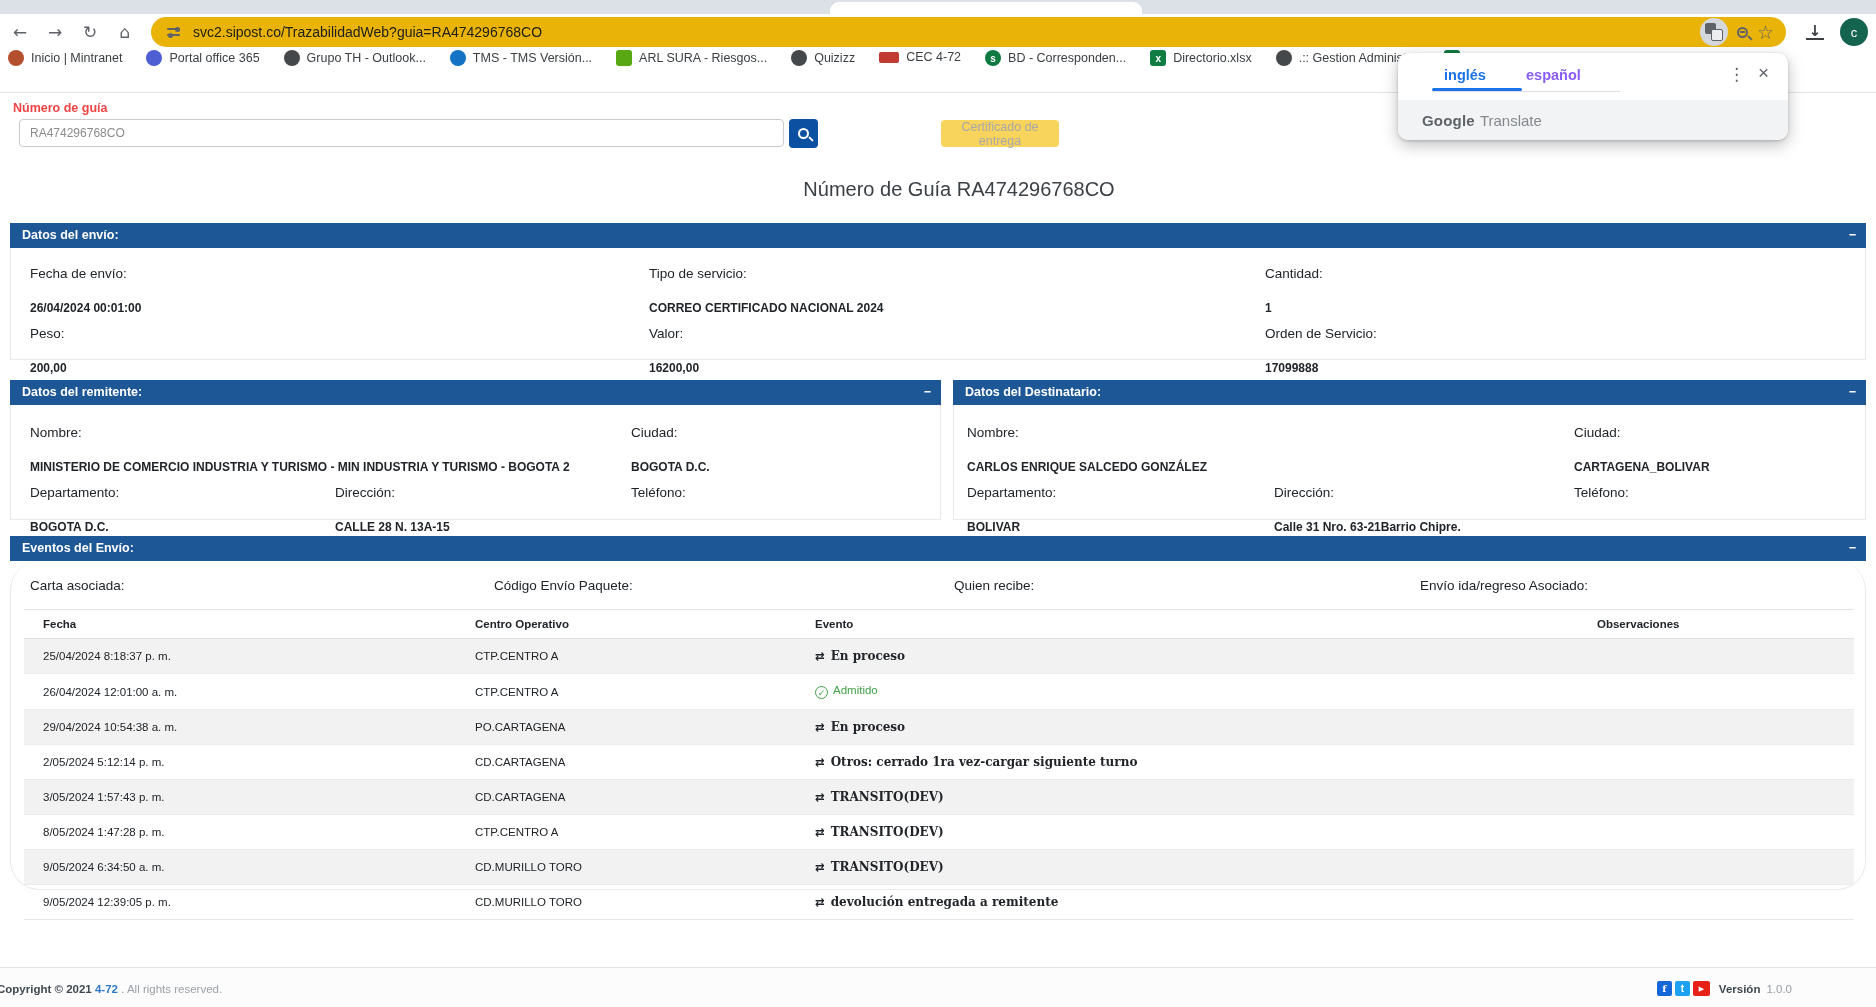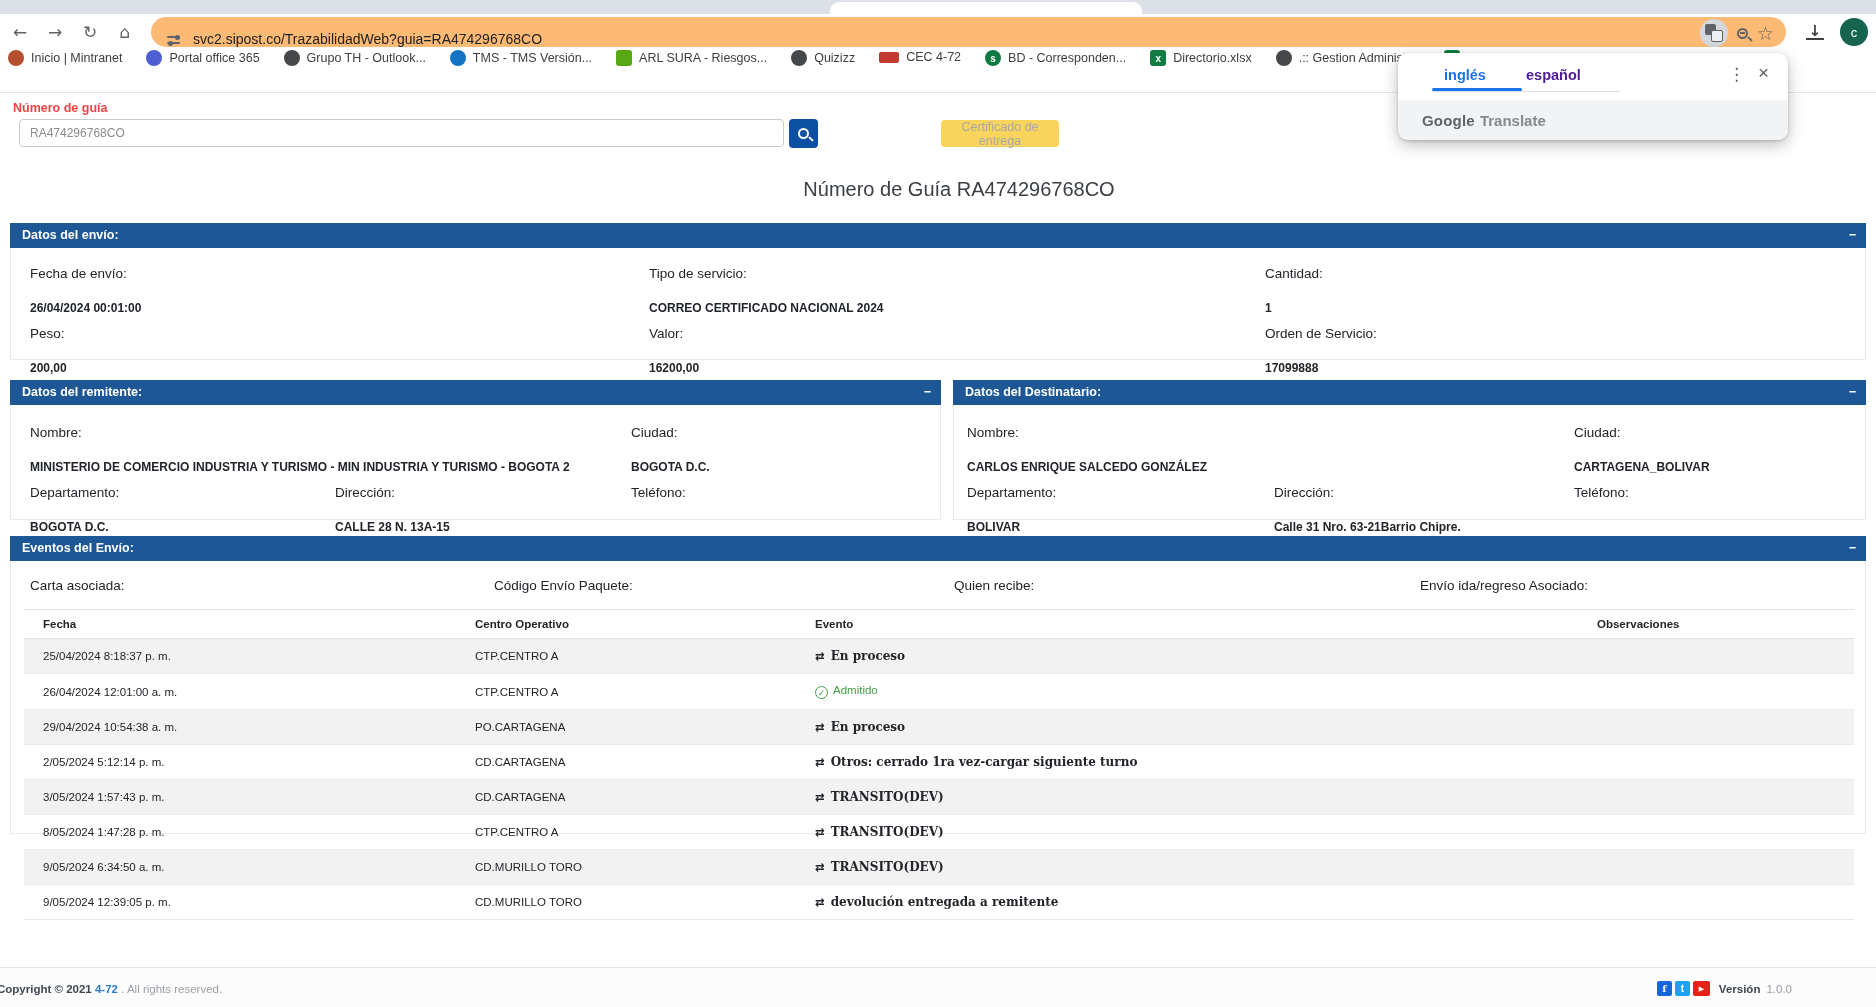--- a/index.html
+++ b/index.html
@@ -5,21 +5,21 @@
   * { margin:0; padding:0; box-sizing:border-box; }
   html,body { width:1876px; height:1007px; }
   body { position:relative; background:#fff; font-family:"Liberation Sans",sans-serif; overflow:hidden; }
 
   
   .tabstrip { position:absolute; top:0; left:0; width:100%; height:14px; background:#dce1e7; }
   .active-tab { position:absolute; top:2px; left:830px; width:312px; height:12px; background:#fff; border-radius:9px 9px 0 0; }
   .toolbar { position:absolute; top:14px; left:0; width:100%; height:36px; background:#fff; display:flex; align-items:center; }
   .navbtn { width:24px; text-align:center; font-size:17px; color:#5f6368; margin-left:11px; font-family:"DejaVu Sans",sans-serif; cursor:pointer; }
   .navbtn.first { margin-left:8px; }
-  .omnibox { margin-left:14px; height:30px; width:1635px; background:#fdba74; border-radius:15px; display:flex; align-items:flex-end; position:relative; }
+  .omnibox { margin-left:14px; height:30px; width:1635px; background:#eab308; border-radius:15px; display:flex; align-items:center; position:relative; }
   .tune { width:14px; height:14px; position:relative; margin-left:16px; flex:none; }
   .tune i { position:absolute; left:0; width:13px; height:2px; background:#5f6368; border-radius:1px; }
   .tune .t1 { top:3px; } .tune .t2 { top:9px; }
   .tune .t1::after { content:""; position:absolute; left:8px; top:-1.5px; width:5px; height:5px; background:#5f6368; border-radius:50%; }
   .tune .t2::after { content:""; position:absolute; left:1px; top:-1.5px; width:5px; height:5px; background:#5f6368; border-radius:50%; }
   .url-text { margin-left:12px; font-size:14px; color:#202124; white-space:nowrap; }
   .omni-right { position:absolute; right:12px; display:flex; align-items:center; gap:9px; }
   .translate-wrap { width:28px; height:28px; border-radius:50%; background:#d4d7db; display:flex; align-items:center; justify-content:center; cursor:pointer; }
   .translate-ic { width:18px; height:18px; position:relative; }
   .translate-ic::before { content:""; position:absolute; left:0; top:0; width:11px; height:11px; background:#5f6368; border-radius:2px; }
@@ -36,28 +36,28 @@
   .fav-red { background:#b5502e; } .fav-blue { background:#4e5fd3; } .fav-dark { background:#45484b; }
   .fav-teal { background:#1573c5; } .fav-greensq { background:#58a813; border-radius:3px; }
   .fav-badge { width:20px; height:11px; border-radius:2px; background:#c23b32; }
   .fav-sp { background:#0e7a41; } .fav-excel { background:#107c41; border-radius:3px; }
 
   
   .gt-popup { position:absolute; top:53px; left:1398px; width:390px; height:87px; background:#fff; border-radius:10px;
               box-shadow:0 1px 3px rgba(0,0,0,.18), 0 5px 16px rgba(0,0,0,.25); z-index:50; }
   .gt-tab { position:absolute; top:14px; font-size:14.5px; font-weight:bold; cursor:pointer; }
   .gt-tab-en { left:46px; color:#1a73e8; }
-  .gt-tab-es { left:128px; color:#4c1d95; }
+  .gt-tab-es { left:128px; color:#8b5cf6; }
   .gt-track { position:absolute; left:34px; top:38px; width:188px; height:1px; background:#dcdee2; }
   .gt-underline { position:absolute; left:34px; top:35px; width:90px; height:3px; background:#1a73e8; border-radius:2px; }
   .gt-dots { position:absolute; left:330px; top:11px; font-size:17px; color:#5f6368; font-family:"DejaVu Sans",sans-serif; cursor:pointer; }
   .gt-close { position:absolute; left:360px; top:9px; font-size:19px; color:#5f6368; cursor:pointer; }
   .gt-body { position:absolute; left:0; right:0; top:47px; bottom:0; background:#f1f3f4; border-radius:0 0 10px 10px; display:flex; align-items:center; padding-left:24px; font-size:15px; }
   .gt-google { color:#5f6368; font-weight:bold; letter-spacing:.2px; }
-  .gt-translate { color:#85898d; margin-left:5px;font-weight:bold; }
+  .gt-translate { color:#85898d; margin-left:5px; }
 
   
   .guide-label { position:absolute; top:101px; left:13px; font-size:12.5px; font-weight:bold; color:#ef4444; }
   .guide-input { position:absolute; top:119px; left:19px; width:765px; height:28px; border:1px solid #cbcbcb; border-radius:4px; padding-left:10px; font-size:12px; color:#8b8b8b; font-family:"Liberation Sans",sans-serif; background:#fff; }
   .search-btn { position:absolute; top:119px; left:789px; width:29px; height:29px; background:#0c51a1; border:none; border-radius:4px; display:flex; align-items:center; justify-content:center; cursor:pointer; }
   .mag-w { width:11px; height:11px; border:2px solid #fff; border-radius:50%; position:relative; }
   .mag-w::after { content:""; position:absolute; left:8px; top:8px; width:6px; height:2px; background:#fff; transform:rotate(45deg); border-radius:1px; }
   .cert-btn { position:absolute; top:120px; left:941px; width:118px; height:27px; background:#f8d45c; border:none; border-radius:4px; color:#a8a8a8; font-size:12.5px; font-family:"Liberation Sans",sans-serif; cursor:pointer; }
   .page-title { position:absolute; top:178px; left:0; width:100%; text-align:center; font-size:20px; color:#3b4045;padding-left:42px; }
 
@@ -72,21 +72,21 @@
   .ship-h { top:223px; left:10px; width:1856px; }
   .ship-b { top:248px; left:10px; width:1856px; height:112px; padding:18px 0 0 19px; display:grid; grid-template-columns:619px 616px auto; }
 
   .send-h { top:380px; left:10px; width:931px; }
   .send-b { top:405px; left:10px; width:931px; height:115px; padding:20px 0 0 19px; display:grid; grid-template-columns:305px 296px auto; }
   .rcpt-h { top:380px; left:953px; width:913px; }
   .rcpt-b { top:405px; left:953px; width:913px; height:115px; padding:20px 0 0 13px; display:grid; grid-template-columns:307px 300px auto; }
   .span2 { grid-column:1 / 3; }
 
   .evt-h { top:536px; left:10px; width:1856px; }
-  .evt-b { top:561px; left:10px; width:1856px; height:273px; }
+  .evt-b { top:561px; left:10px; width:1856px; height:329px;border-radius:29px; }
   .meta-grid { padding:17px 0 0 19px; display:grid; grid-template-columns:464px 460px 466px auto; }
   .meta-grid .fieldlabel { font-size:13.5px; }
   .events-table { margin:16px 13px 0; width:1830px; border-collapse:collapse; font-size:11.5px; color:#212529; border-bottom:1px solid #e6e9ec; }
   .events-table th { text-align:left; font-weight:bold; padding:8px 0 8px 19px; border-top:1px solid #dfe2e6; border-bottom:1px solid #dfe2e6; }
   .events-table td { padding:10px 0 10px 19px; }
   .events-table tbody tr:nth-child(odd) { background:#f2f2f2; }
   .events-table tbody tr + tr td { border-top:1px solid #e9ecef; }
   .c-date { width:432px; } .c-center { width:340px; } .c-event { width:782px; }
   .evt-ic { font-family:"DejaVu Sans",sans-serif; font-weight:bold; margin-right:6px; }
   .evt-tx { font-family:"DejaVu Serif",serif; font-weight:bold; font-size:12px;margin-top:12px; }

